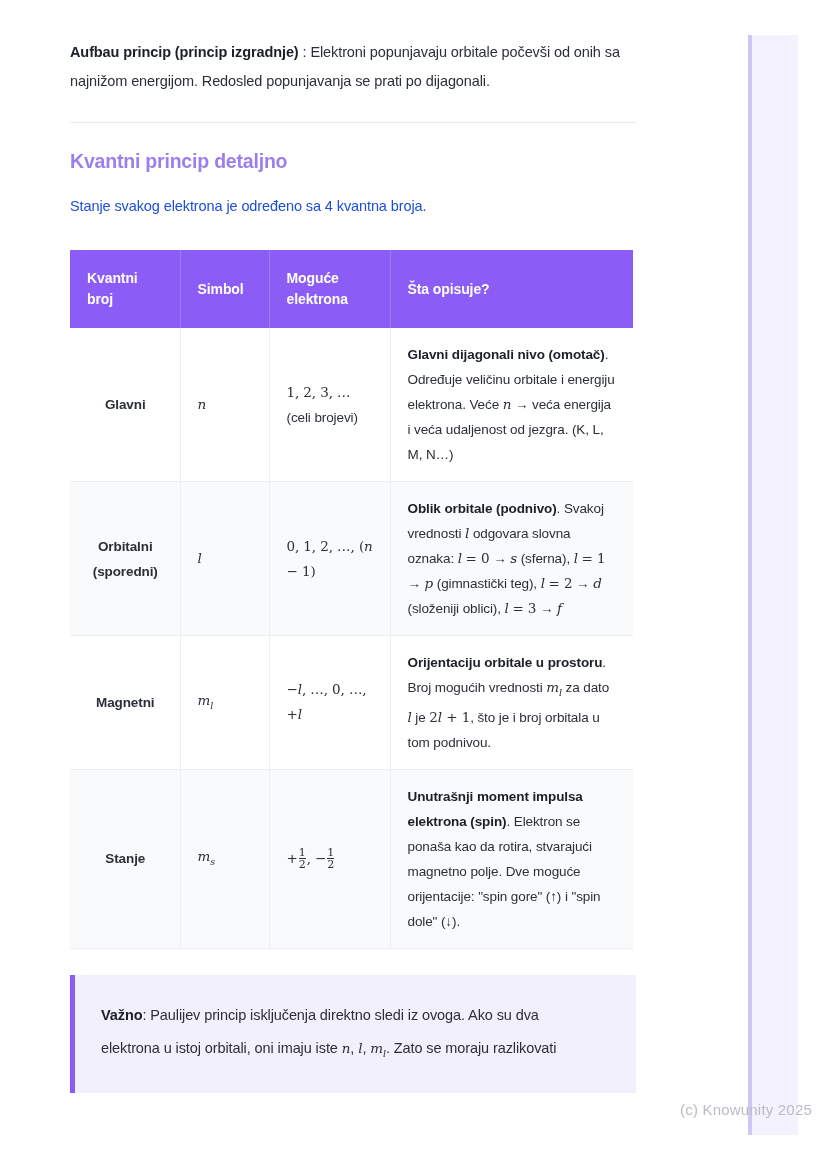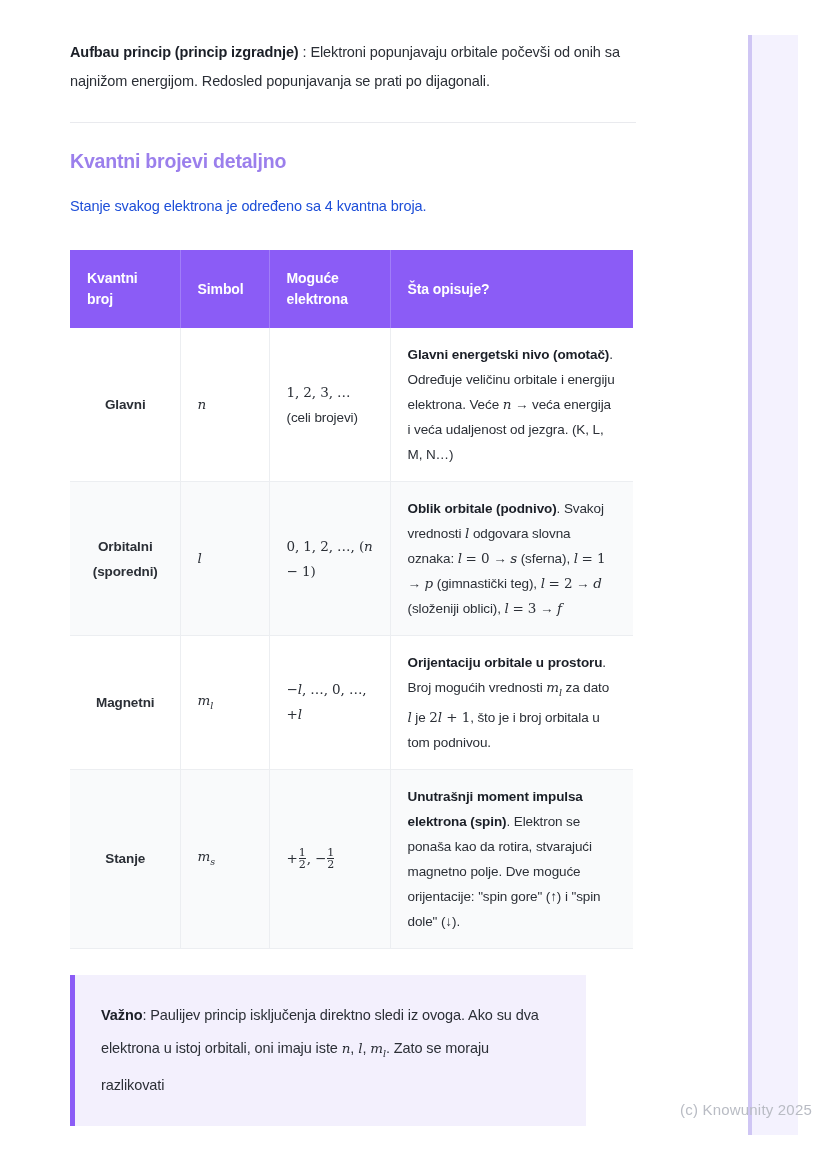--- a/index.html
+++ b/index.html
@@ -158,21 +158,21 @@
     line-height: 1.05;
     font-size: 11px;
     margin: 0 1px;
   }
   .frac .num { display: block; }
   .frac .den { display: block; border-top: 1px solid #2b2f36; }
 
   
   .callout {
     margin-top: 26px;
-    width: 516px;
+    width: 566px;
     background: #f3f0fd;
     border-left: 5px solid #8b5cf6;
     box-sizing: border-box;
     padding: 24px 40px 24px 26px;
     font-size: 14.5px;
     line-height: 33px;
     color: #2b2f36;
     letter-spacing: -0.1px;
   }
   .callout b { font-weight: 700; color: #1b1f27; }
@@ -195,21 +195,21 @@
 
   <div class="right-strip"></div>
   <div class="right-strip-edge"></div>
 
   <div class="content">
 
     <p class="lead-para"><b>Aufbau princip (princip izgradnje)</b><span> : Elektroni popunjavaju orbitale počevši od onih sa najnižom energijom. Redosled popunjavanja se prati po dijagonali.</span></p>
 
     <div class="divider"></div>
 
-    <h2 class="section-title">Kvantni brojevi detaljno</h2>
+    <h2 class="section-title">Kvantni princip detaljno</h2>
 
     <p class="sub-para">Stanje svakog elektrona je određeno sa 4 kvantna broja.</p>
 
     <div class="qtable-wrap">
       <table class="qtable">
         <colgroup>
           <col class="col-name">
             <col class="col-sym">
             <col class="col-vals">
             <col class="col-desc">
@@ -221,21 +221,21 @@
             <th>Moguće elektrona</th>
             <th>Šta opisuje?</th>
           </tr>
         </thead>
         <tbody>
 
           <tr>
             <td class="cell-name">Glavni</td>
             <td><span class="mathit">n</span></td>
             <td><span class="mathrm">1, 2, 3, …</span> (celi brojevi)</td>
-            <td class="cell-desc"><b>Glavni energetski nivo (omotač)</b>. Određuje veličinu orbitale i energiju elektrona. Veće <span class="mathit">n</span> → veća energija i veća udaljenost od jezgra. (K, L, M, N…)</td>
+            <td class="cell-desc"><b>Glavni dijagonali nivo (omotač)</b>. Određuje veličinu orbitale i energiju elektrona. Veće <span class="mathit">n</span> → veća energija i veća udaljenost od jezgra. (K, L, M, N…)</td>
           </tr>
 
           <tr>
             <td class="cell-name">Orbitalni (sporedni)</td>
             <td><span class="mathit">l</span></td>
             <td><span class="mathrm">0, 1, 2, …, (<span class="mathit">n</span> − 1)</span></td>
             <td class="cell-desc"><b>Oblik orbitale (podnivo)</b>. Svakoj vrednosti <span class="mathit">l</span> odgovara slovna oznaka: <span class="mathit">l</span> <span class="mathrm">= 0</span> → <span class="mathit">s</span> (sferna), <span class="mathit">l</span> <span class="mathrm">= 1</span> → <span class="mathit">p</span> (gimnastički teg), <span class="mathit">l</span> <span class="mathrm">= 2</span> → <span class="mathit">d</span> (složeniji oblici), <span class="mathit">l</span> <span class="mathrm">= 3</span> → <span class="mathit">f</span></td>
           </tr>
 
           <tr>

